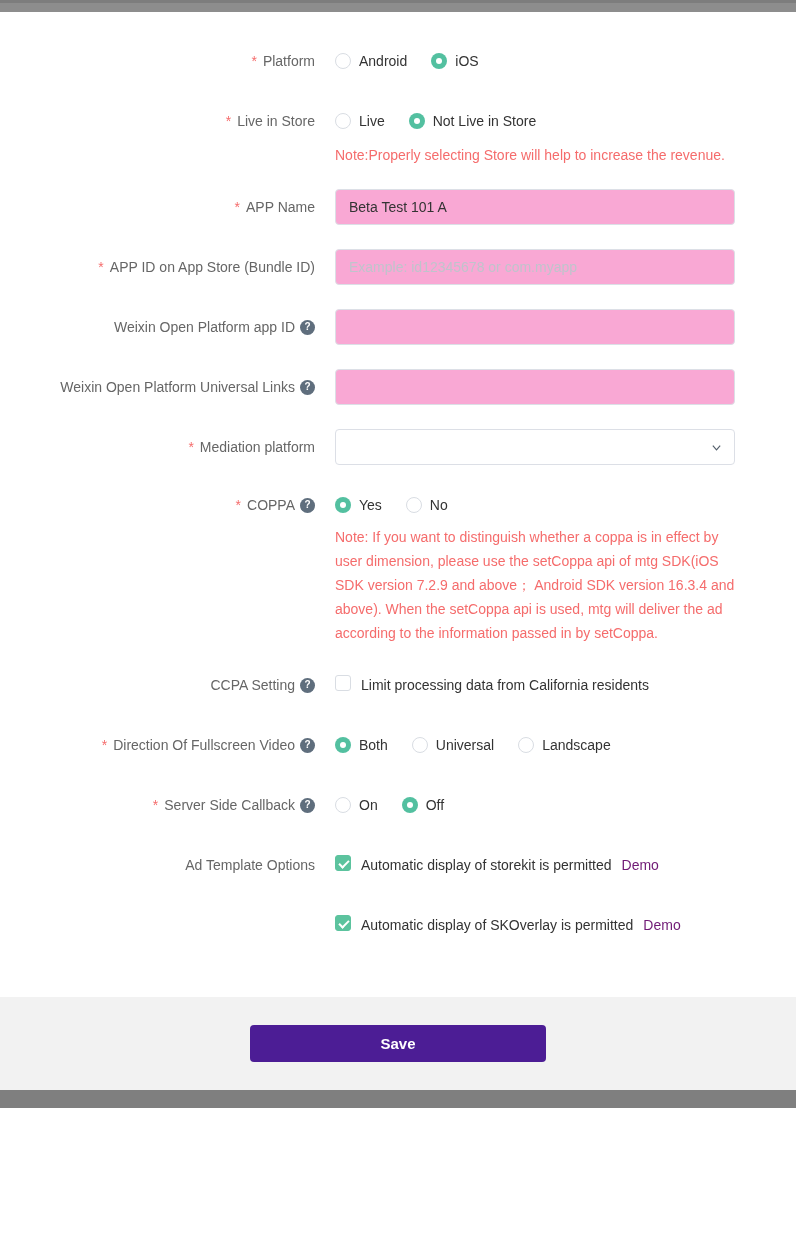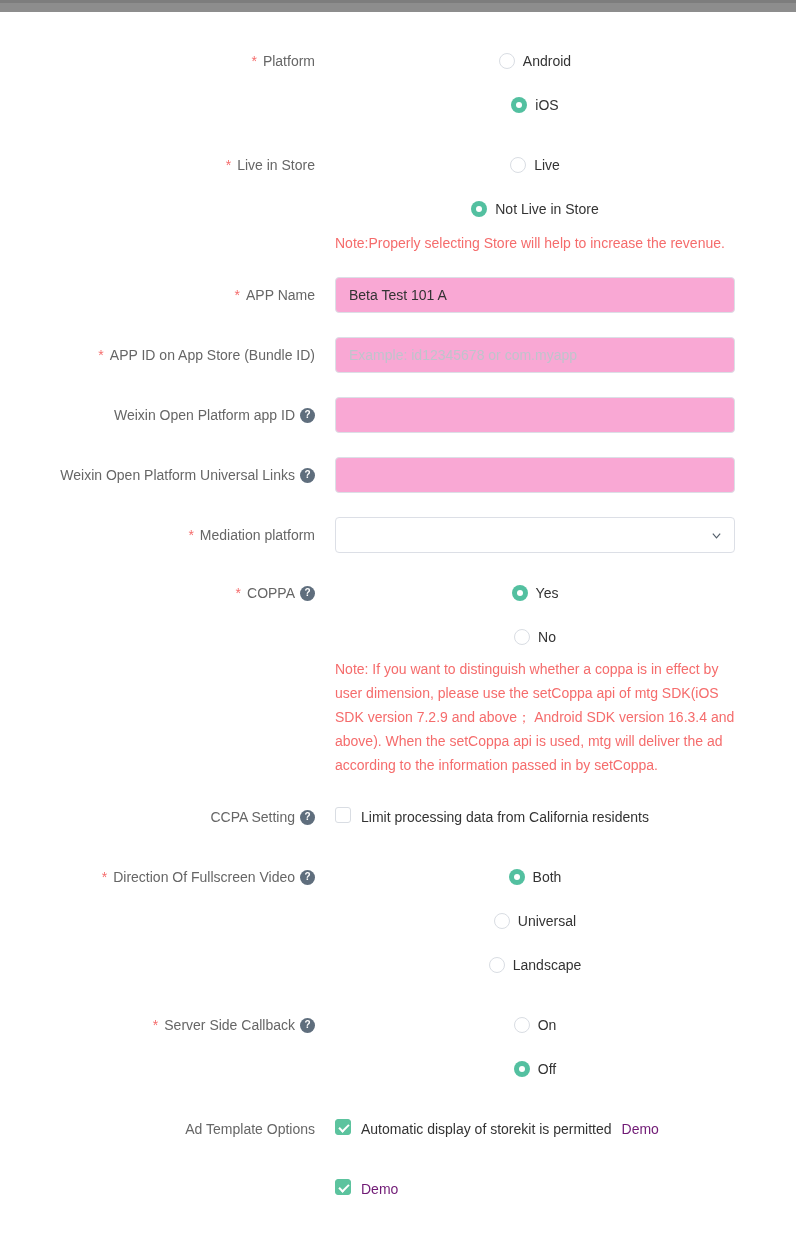--- a/index.html
+++ b/index.html
@@ -80,21 +80,21 @@
     justify-content: center;
     line-height: 1;
     cursor: pointer;
     flex: 0 0 15px;
   }
   .row-control {
     margin-left: 20px;
     width: 400px;
   }
   
-  .radio-group { display: flex; align-items: center; gap: 24px; line-height: 20px; flex-direction: column; }
+  .radio-group { display: flex; align-items: flex-start; gap: 24px; line-height: 20px; }
   .radio { display: inline-flex; align-items: center; gap: 8px; cursor: pointer; }
   .radio-dot {
     width: 16px; height: 16px;
     border-radius: 50%;
     border: 1px solid #d9dde3;
     background: #fff;
     position: relative;
     flex: 0 0 16px;
   }
   .radio.checked .radio-dot {
@@ -387,20 +387,21 @@
         <span>Ad Template Options</span>
       </div>
       <div class="row-control">
         <div class="checkbox-row">
           <span class="checkbox-box checked"></span>
           <span class="checkbox-label">Automatic display of storekit is permitted</span>
           <a class="demo-link">Demo</a>
         </div>
         <div class="checkbox-row second-check">
           <span class="checkbox-box checked"></span>
+          <span class="checkbox-label">Automatic display of SKOverlay is permitted</span>
           <a class="demo-link">Demo</a>
         </div>
       </div>
     </div>
 
   </div>
 
   <div class="modal-footer">
     <button class="save-btn">Save</button>
   </div>

